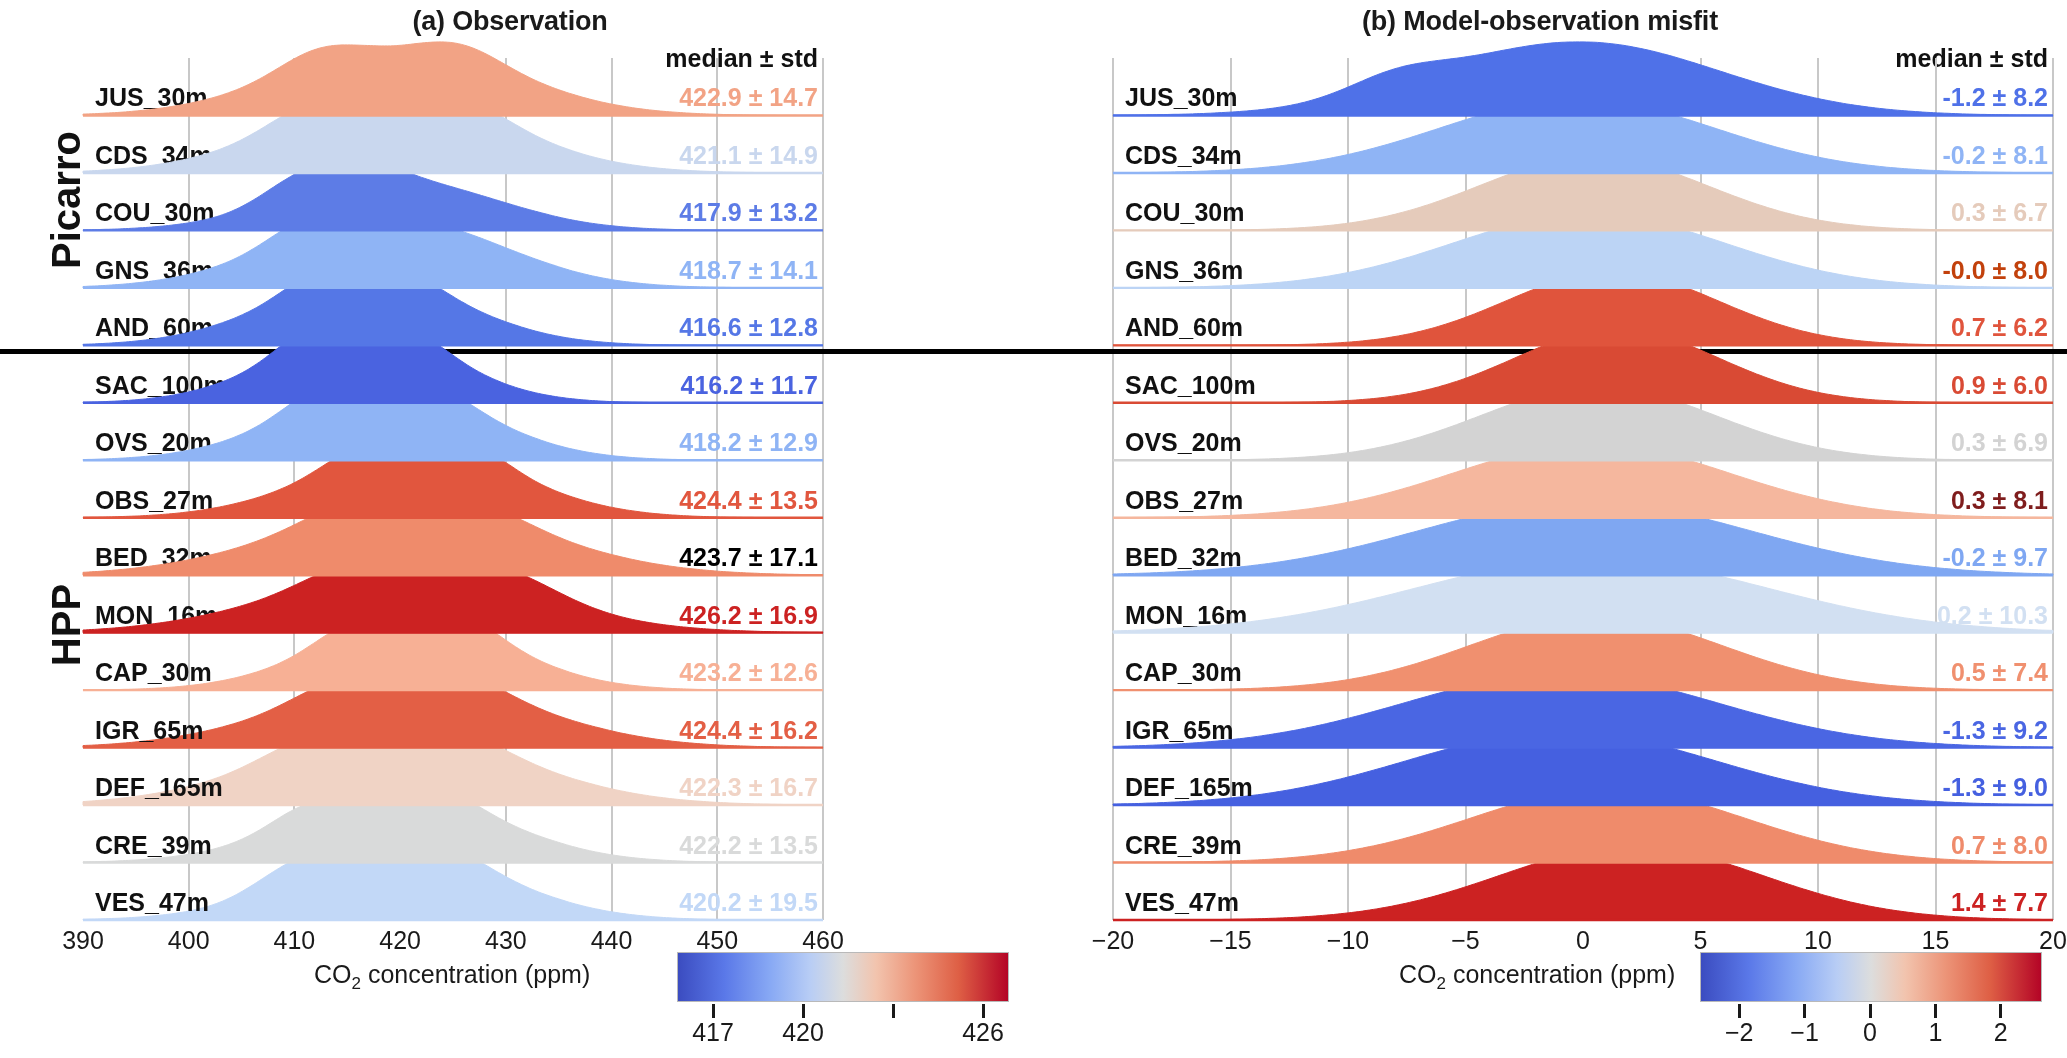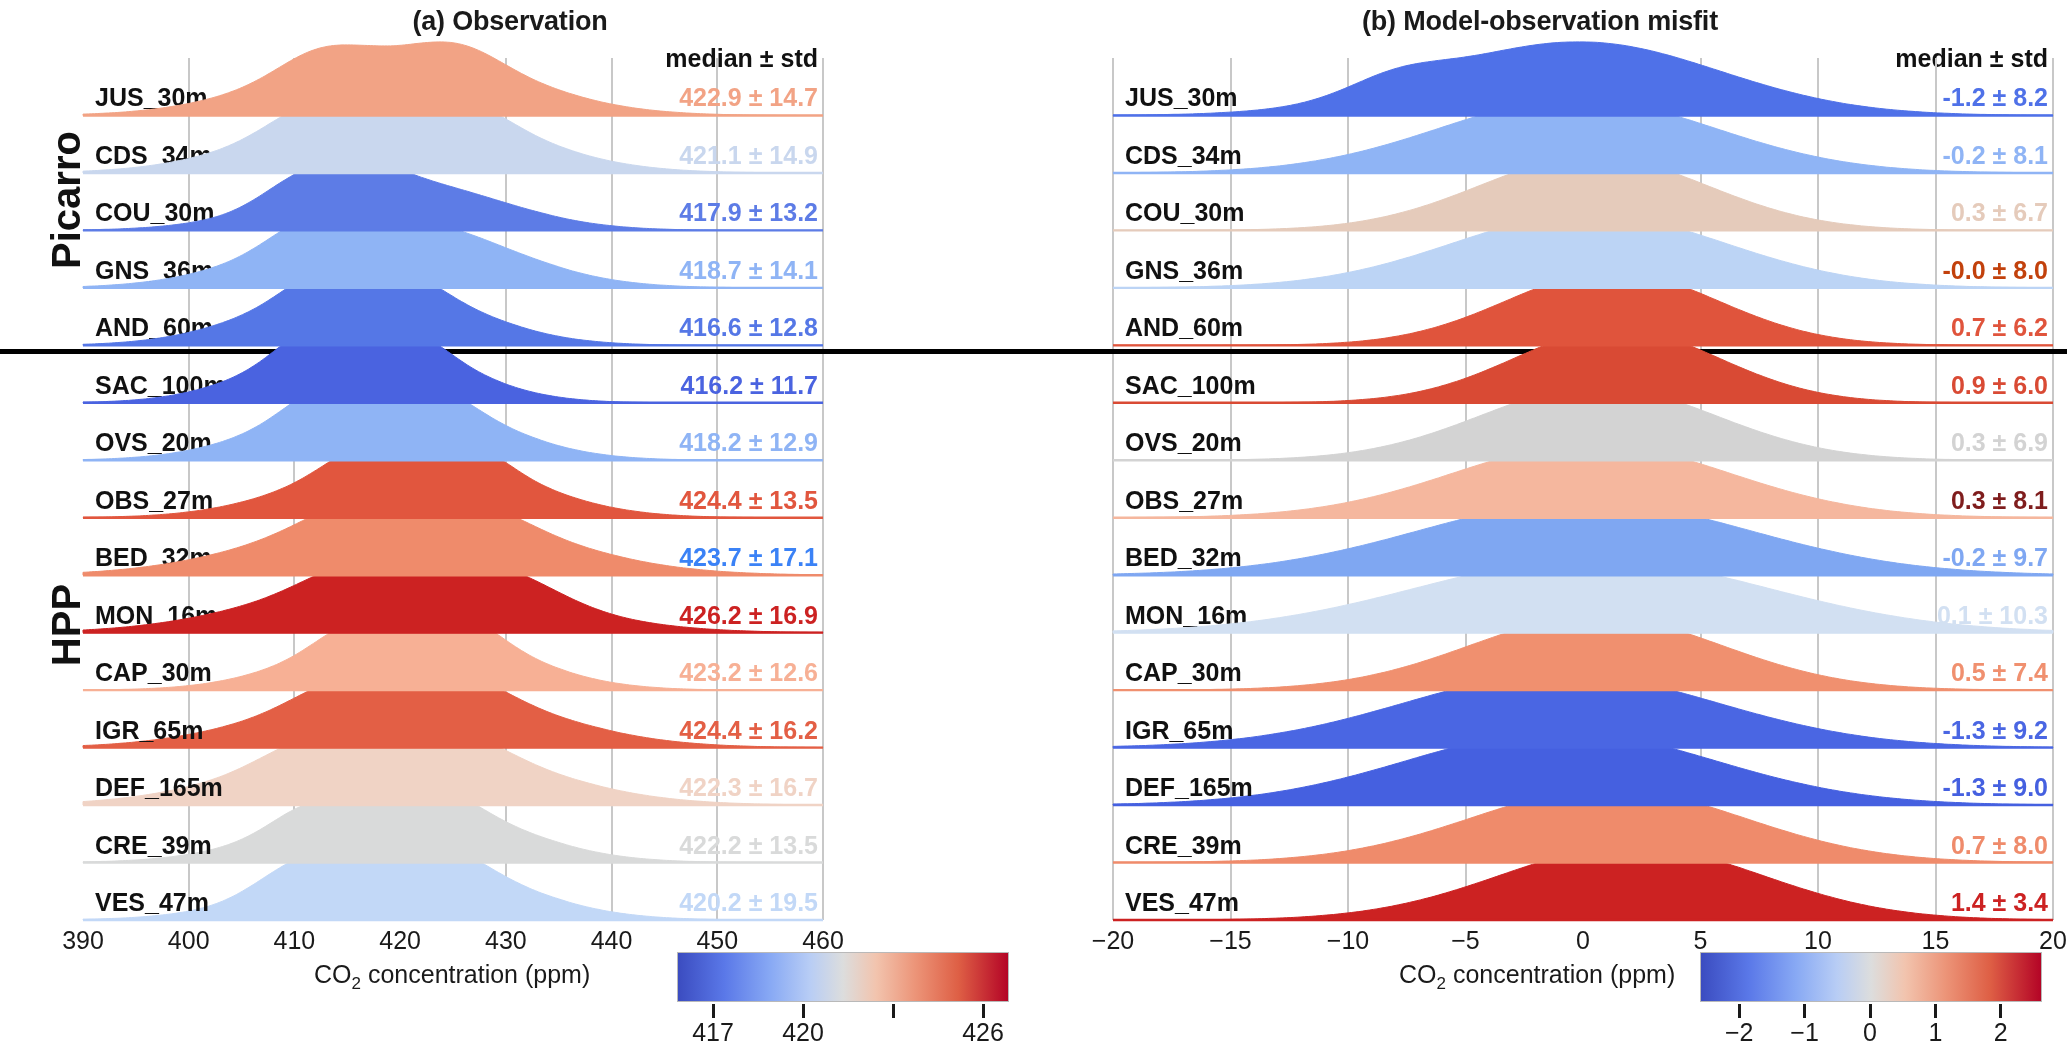--- a/index.html
+++ b/index.html
@@ -248,49 +248,49 @@
     <div class="stat" style="color: rgb(217, 218, 218); left: 518px; width: 300px; top: 830.533px; text-align: right;">422.2 ± 13.5</div>
     <div class="stlabel" style="left: 95px; top: 773.067px;">DEF_165m</div>
     <div class="stat" style="color: rgb(240, 211, 197); left: 518px; width: 300px; top: 773.067px;">422.3 ± 16.7</div>
     <div class="stlabel" style="left: 95px; top: 715.6px;">IGR_65m</div>
     <div class="stat" style="color: rgb(227, 95, 69); left: 518px; width: 300px; top: 715.6px;">424.4 ± 16.2</div>
     <div class="stlabel" style="left: 95px; top: 658.133px;">CAP_30m</div>
     <div class="stat" style="color: rgb(247, 176, 149); left: 518px; width: 300px; top: 658.133px;">423.2 ± 12.6</div>
     <div class="stlabel" style="left: 95px; top: 600.667px;">MON_16m</div>
     <div class="stat" style="color: rgb(204, 34, 34); left: 518px; width: 300px; top: 600.667px;">426.2 ± 16.9</div>
     <div class="stlabel" style="left: 95px; top: 543.2px;">BED_32m</div>
-    <div class="stat" style="color: #3b82f6; left: 518px; width: 300px; top: 543.2px;">423.7 ± 17.1</div>
+    <div class="stat" style="color: #000000; left: 518px; width: 300px; top: 543.2px;">423.7 ± 17.1</div>
     <div class="stlabel" style="left: 95px; top: 485.733px;">OBS_27m</div>
     <div class="stat" style="color: rgb(225, 86, 62); left: 518px; width: 300px; top: 485.733px;">424.4 ± 13.5</div>
     <div class="stlabel" style="left: 95px; top: 428.267px;">OVS_20m</div>
     <div class="stat" style="color: rgb(143, 180, 245); left: 518px; width: 300px; top: 428.267px;">418.2 ± 12.9</div>
     <div class="stlabel" style="left: 95px; top: 370.8px;">SAC_100m</div>
     <div class="stat" style="color: rgb(74, 99, 224); left: 518px; width: 300px; top: 370.8px;">416.2 ± 11.7</div>
     <div class="stlabel" style="left: 95px; top: 313.333px;">AND_60m</div>
     <div class="stat" style="color: rgb(85, 119, 230); left: 518px; width: 300px; top: 313.333px;">416.6 ± 12.8</div>
     <div class="stlabel" style="left: 95px; top: 255.867px;">GNS_36m</div>
     <div class="stat" style="color: rgb(143, 180, 245); left: 518px; width: 300px; top: 255.867px;">418.7 ± 14.1</div>
     <div class="stlabel" style="left: 95px; top: 198.4px;">COU_30m</div>
     <div class="stat" style="color: rgb(93, 124, 230); left: 518px; width: 300px; top: 198.4px;">417.9 ± 13.2</div>
     <div class="stlabel" style="left: 95px; top: 140.933px;">CDS_34m</div>
     <div class="stat" style="color: rgb(201, 215, 238); left: 518px; width: 300px; top: 140.933px;">421.1 ± 14.9</div>
     <div class="stlabel" style="left: 95px; top: 83.4667px;">JUS_30m</div>
     <div class="stat" style="color: rgb(242, 163, 133); left: 518px; width: 300px; top: 83.4667px;">422.9 ± 14.7</div>
     <div class="stlabel" style="left: 1125px; top: 888px;">VES_47m</div>
-    <div class="stat" style="color: rgb(204, 34, 34); left: 1748px; width: 300px; top: 888px;">1.4 ± 3.4</div>
+    <div class="stat" style="color: rgb(204, 34, 34); left: 1748px; width: 300px; top: 888px;">1.4 ± 7.7</div>
     <div class="stlabel" style="left: 1125px; top: 830.533px;">CRE_39m</div>
     <div class="stat" style="color: rgb(239, 139, 107); left: 1748px; width: 300px; top: 830.533px;">0.7 ± 8.0</div>
     <div class="stlabel" style="left: 1125px; top: 773.067px;">DEF_165m</div>
     <div class="stat" style="color: rgb(69, 96, 224); left: 1748px; width: 300px; top: 773.067px;">-1.3 ± 9.0</div>
     <div class="stlabel" style="left: 1125px; top: 715.6px;">IGR_65m</div>
     <div class="stat" style="color: rgb(74, 102, 227); left: 1748px; width: 300px; top: 715.6px;">-1.3 ± 9.2</div>
     <div class="stlabel" style="left: 1125px; top: 658.133px;">CAP_30m</div>
     <div class="stat" style="color: rgb(240, 144, 111); left: 1748px; width: 300px; top: 658.133px;">0.5 ± 7.4</div>
     <div class="stlabel" style="left: 1125px; top: 600.667px;">MON_16m</div>
-    <div class="stat" style="color: rgb(210, 224, 242); left: 1748px; width: 300px; top: 600.667px;">0.1 ± 10.3</div>
+    <div class="stat" style="color: rgb(210, 224, 242); left: 1748px; width: 300px; top: 600.667px;">0.2 ± 10.3</div>
     <div class="stlabel" style="left: 1125px; top: 543.2px;">BED_32m</div>
     <div class="stat" style="color: rgb(127, 167, 242); left: 1748px; width: 300px; top: 543.2px;">-0.2 ± 9.7</div>
     <div class="stlabel" style="left: 1125px; top: 485.733px;">OBS_27m</div>
     <div class="stat" style="color: #7f1d1d; left: 1748px; width: 300px; top: 485.733px;">0.3 ± 8.1</div>
     <div class="stlabel" style="left: 1125px; top: 428.267px;">OVS_20m</div>
     <div class="stat" style="color: rgb(211, 211, 211); left: 1748px; width: 300px; top: 428.267px;">0.3 ± 6.9</div>
     <div class="stlabel" style="left: 1125px; top: 370.8px;">SAC_100m</div>
     <div class="stat" style="color: rgb(217, 74, 52); left: 1748px; width: 300px; top: 370.8px;">0.9 ± 6.0</div>
     <div class="stlabel" style="left: 1125px; top: 313.333px;">AND_60m</div>
     <div class="stat" style="color: rgb(224, 84, 60); left: 1748px; width: 300px; top: 313.333px;">0.7 ± 6.2</div>

